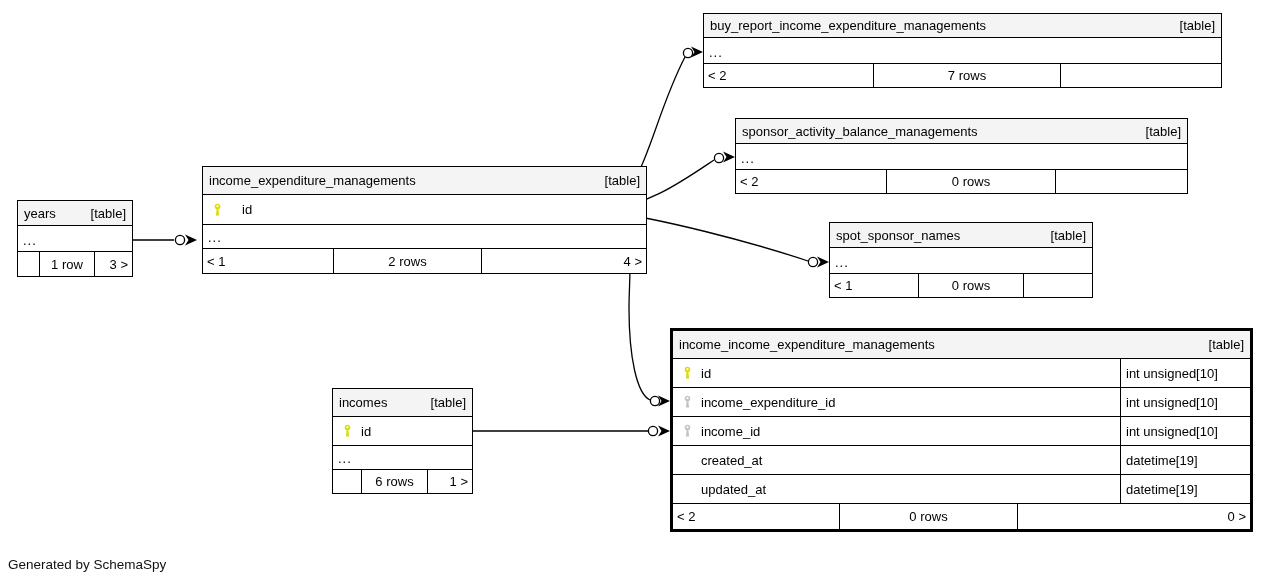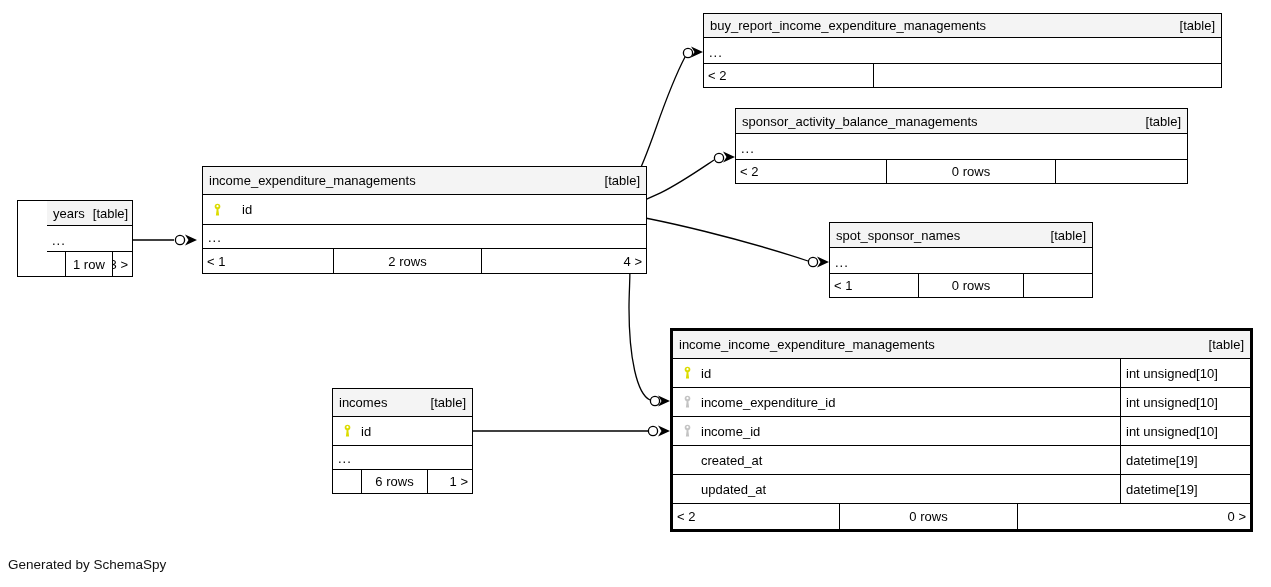--- a/index.html
+++ b/index.html
@@ -10,21 +10,21 @@
   }
   .edges{position:absolute;left:0;top:0;}
   .tbl{position:absolute;background:#ffffff;border:1px solid #000;box-sizing:border-box;}
   .tbl.emph{border-width:3px;}
   .thead{
     display:flex;justify-content:space-between;align-items:center;
     background:#f4f4f4;border-bottom:1px solid #000;box-sizing:border-box;
     padding:0 6px;white-space:nowrap;
   }
   .tname{font-weight:normal;}
-  .ttag{font-weight:normal;margin-left:8px;}
+  .ttag{font-weight:normal;margin-left:18px;}
   .crow{
     display:flex;align-items:center;border-bottom:1px solid #000;
     box-sizing:border-box;padding-left:9px;white-space:nowrap;
   }
   .keyslot{width:11px;height:14px;flex:0 0 11px;margin-right:8px;}
   .keyslot.wide{margin-right:19px;}
   .erow{
     display:flex;align-items:flex-end;border-bottom:1px solid #000;
     box-sizing:border-box;padding:0 5px 3px 5px;letter-spacing:1px;
   }
@@ -74,21 +74,21 @@
       <circle cx="655" cy="401" r="4.6" fill="#fff" stroke="#000" stroke-width="1.3"></circle>
       <polygon points="670,401 658,395.5 661.5,401 658,406.5" fill="#000"></polygon>
     </g>
     <g>
       <path d="M473,431 H648" stroke="#000" stroke-width="1.3" fill="none"></path>
       <circle cx="653" cy="431" r="4.6" fill="#fff" stroke="#000" stroke-width="1.3"></circle>
       <polygon points="670,431 658,425.5 661.5,431 658,436.5" fill="#000"></polygon>
     </g>
   </svg>
 
-  <div class="tbl" style="left:17px;top:200px;width:116px;padding-left:29px;">
+  <div class="tbl" style="left:17px;top:200px;width:116px;">
     <div class="thead" style="height:25px;">
       <span class="tname">years</span>
       <span class="ttag">[table]</span>
     </div>
     <div class="erow" style="height:26px;">...</div>
     <div class="tfoot" style="height:24px;">
       <span class="fc first" style="width:21px;"></span>
       <span class="fc mid" style="width:55px;">1 row</span>
       <span class="fc last">3 &gt;</span>
     </div>
@@ -118,25 +118,26 @@
   </div>
 
   <div class="tbl" style="left:703px;top:13px;width:519px;">
     <div class="thead" style="height:24px;">
       <span class="tname">buy_report_income_expenditure_managements</span>
       <span class="ttag">[table]</span>
     </div>
     <div class="erow" style="height:26px;">...</div>
     <div class="tfoot" style="height:23px;">
       <span class="fc first" style="width:169px;">&lt; 2</span>
+      <span class="fc mid" style="width:187px;">7 rows</span>
       <span class="fc last"></span>
     </div>
   </div>
 
-  <div class="tbl" style="left:735px;top:108px;width:453px;">
+  <div class="tbl" style="left:735px;top:118px;width:453px;">
     <div class="thead" style="height:25px;">
       <span class="tname">sponsor_activity_balance_managements</span>
       <span class="ttag">[table]</span>
     </div>
     <div class="erow" style="height:26px;">...</div>
     <div class="tfoot" style="height:23px;">
       <span class="fc first" style="width:150px;">&lt; 2</span>
       <span class="fc mid" style="width:169px;">0 rows</span>
       <span class="fc last"></span>
     </div>

